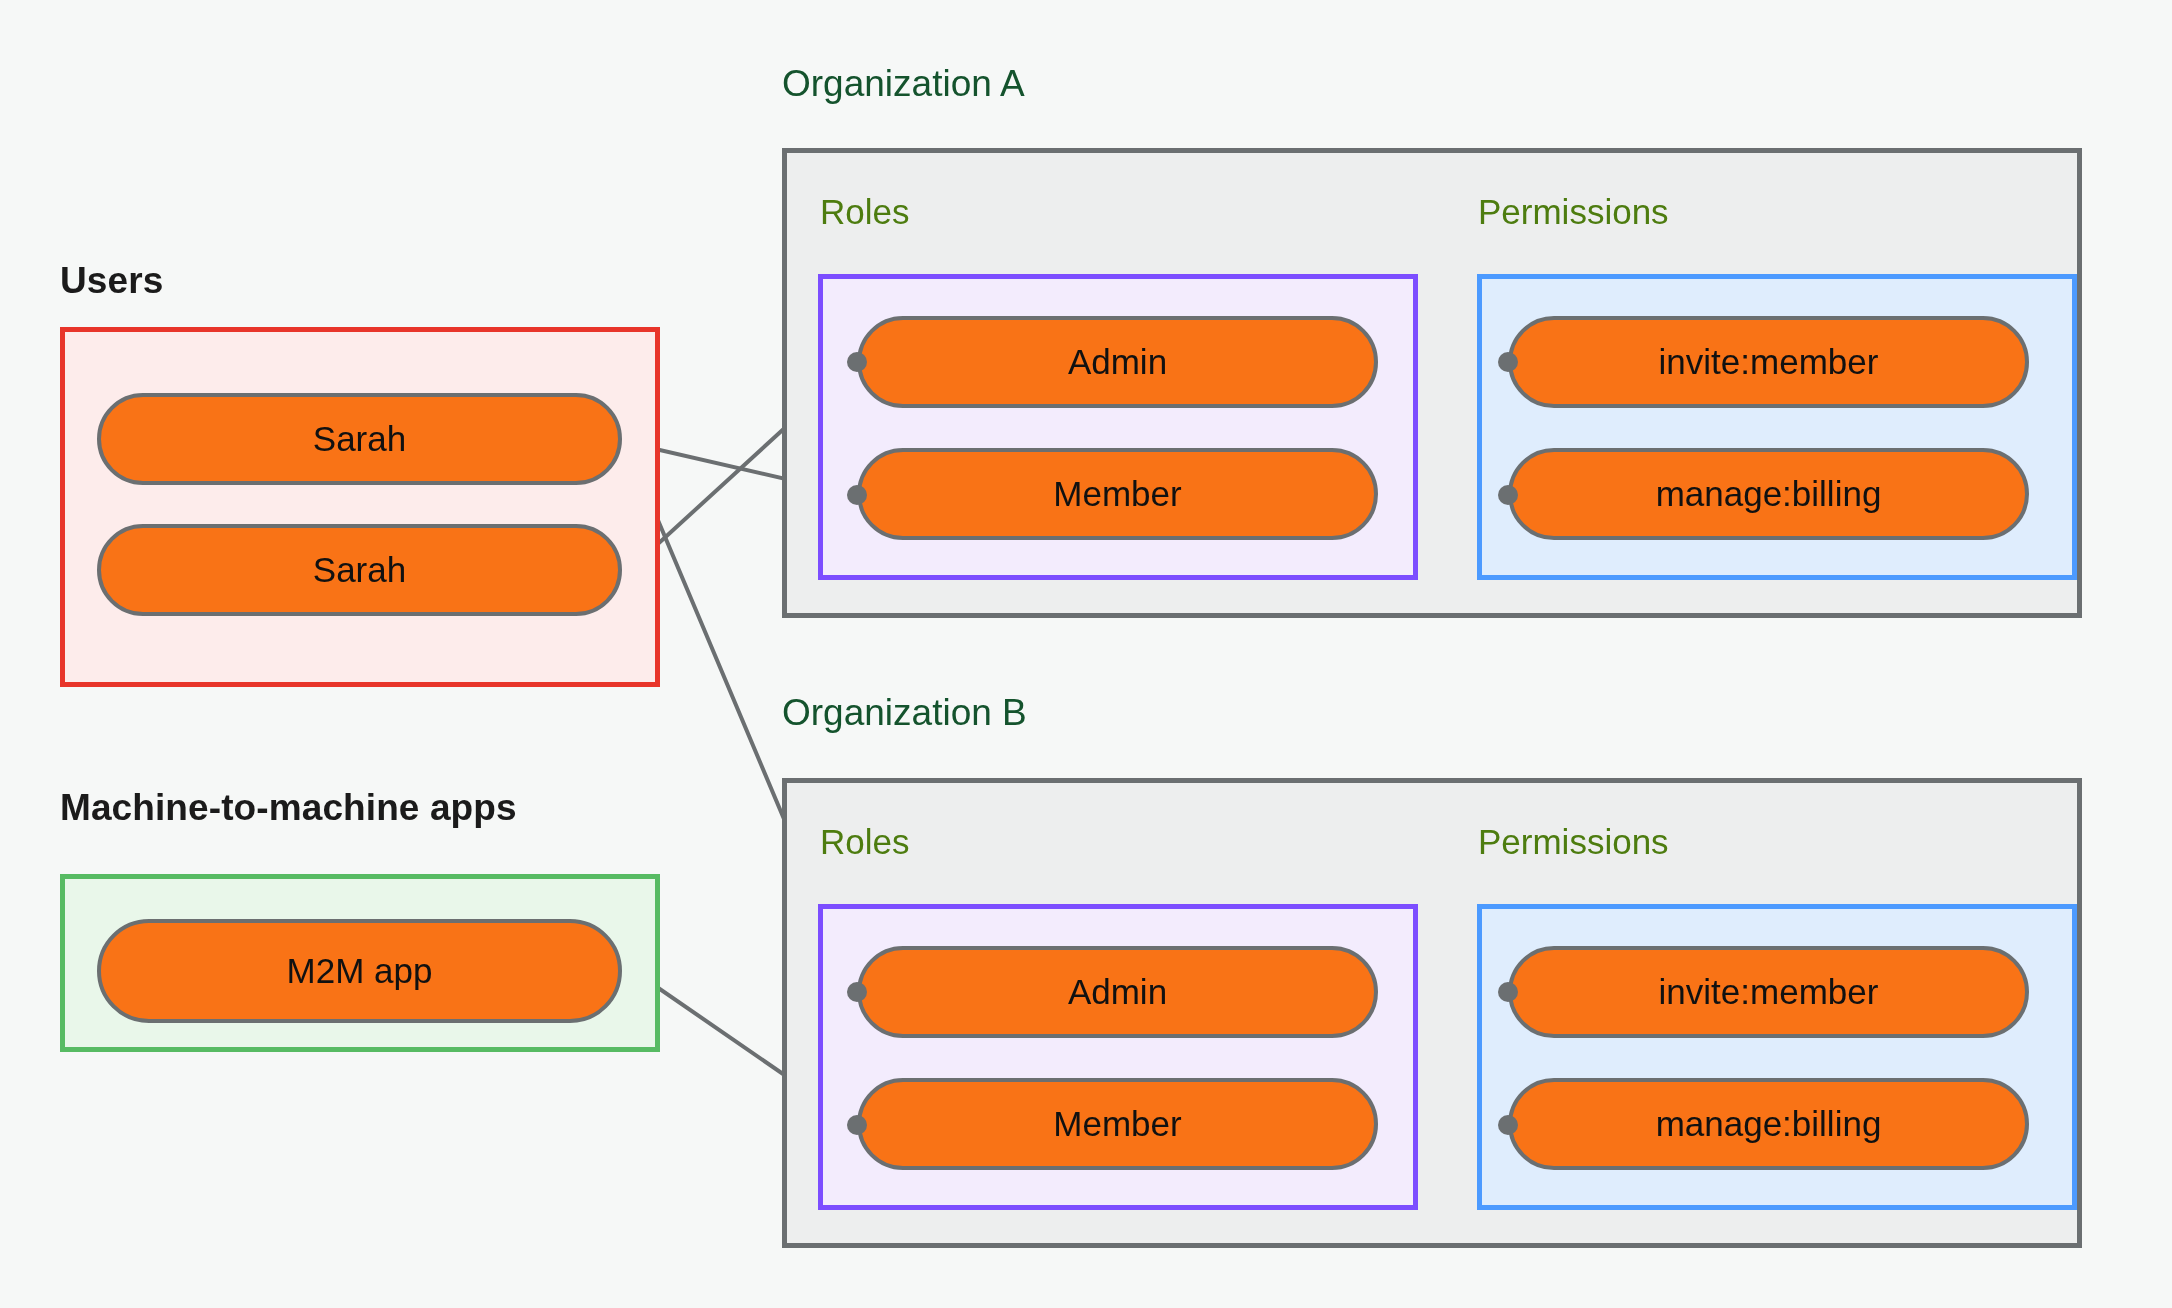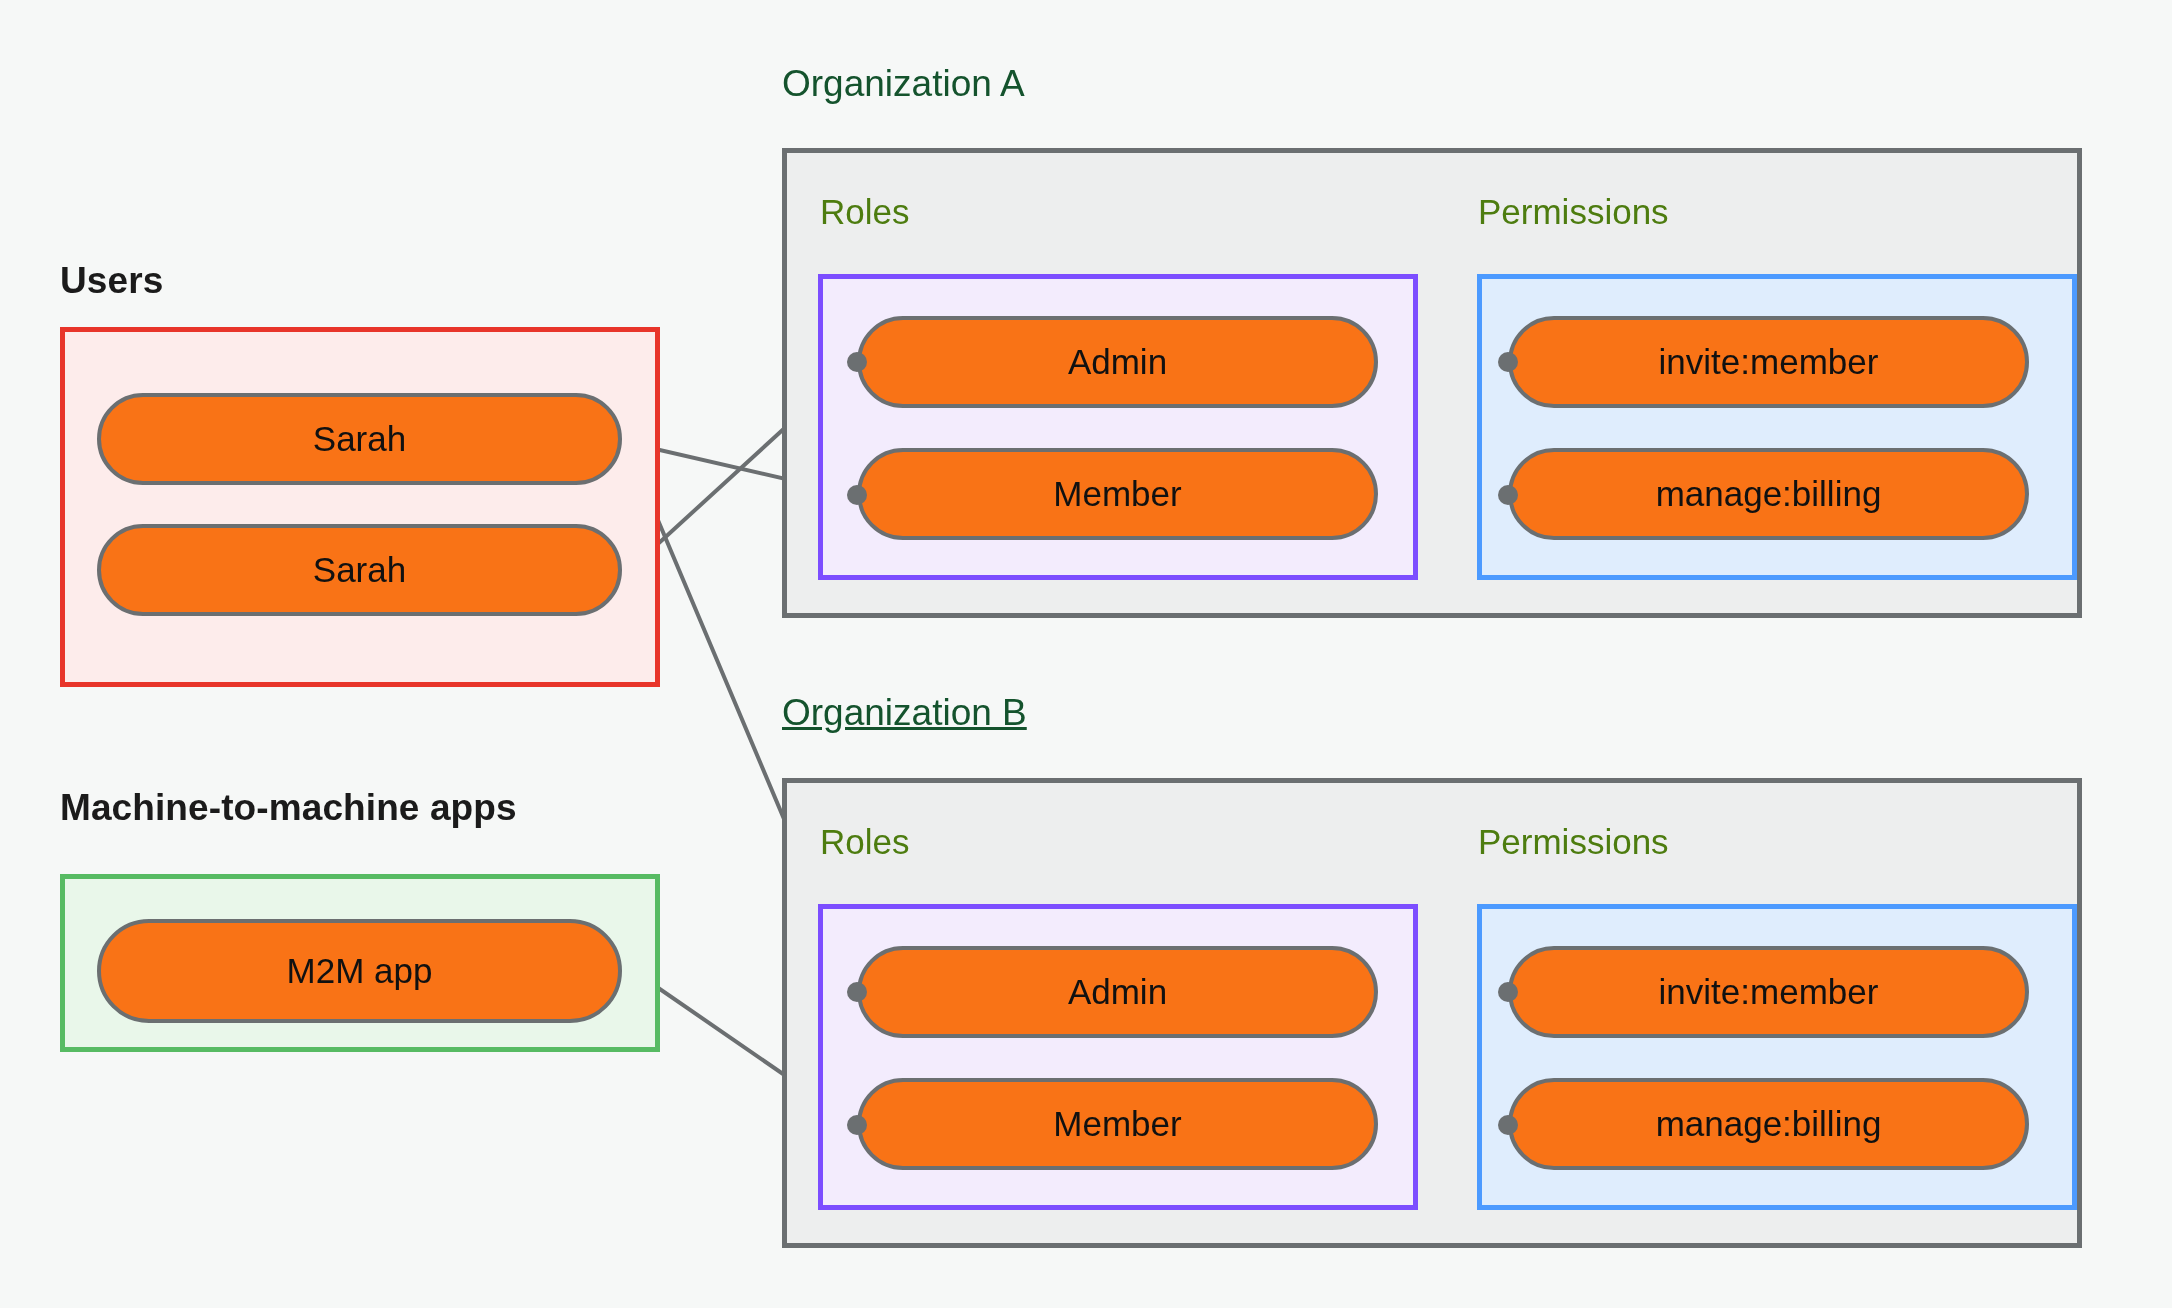--- a/index.html
+++ b/index.html
@@ -172,21 +172,21 @@
 
   <div class="pill" style="left:1508px; top:316px; width:521px; height:92px;">invite:member</div>
 
   <div class="pill" style="left:1508px; top:448px; width:521px; height:92px;">manage:billing</div>
 
   <div class="dot" style="left:847px; top:352px;"></div>
   <div class="dot" style="left:847px; top:485px;"></div>
   <div class="dot" style="left:1498px; top:352px;"></div>
   <div class="dot" style="left:1498px; top:485px;"></div>
 
-  <div class="org-title" style="left:782px; top:692px;text-decoration:underline;">Organization B</div>
+  <div class="org-title" style="left:782px; top:692px;">Organization B</div>
 
   <div class="box box-org" style="left:782px; top:778px; width:1300px; height:470px;"></div>
 
   <div class="section-title" style="left:820px; top:822px;">Roles</div>
 
   <div class="section-title" style="left:1478px; top:822px;">Permissions</div>
 
   <div class="box box-roles" style="left:818px; top:904px; width:600px; height:306px;"></div>
 
   <div class="box box-perms" style="left:1477px; top:904px; width:600px; height:306px;"></div>

